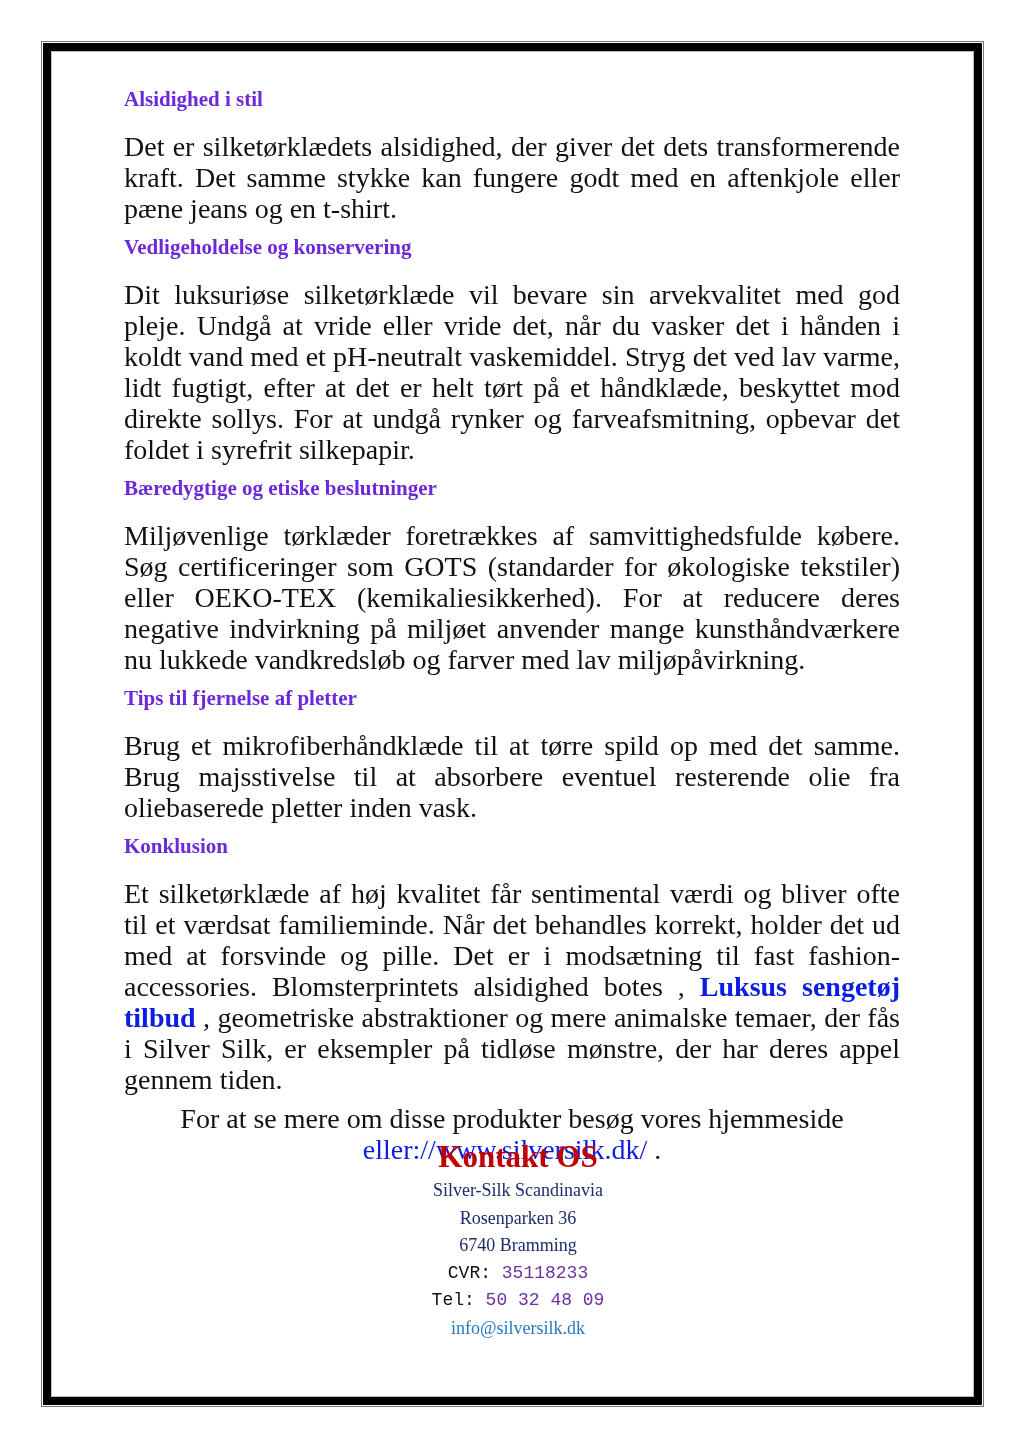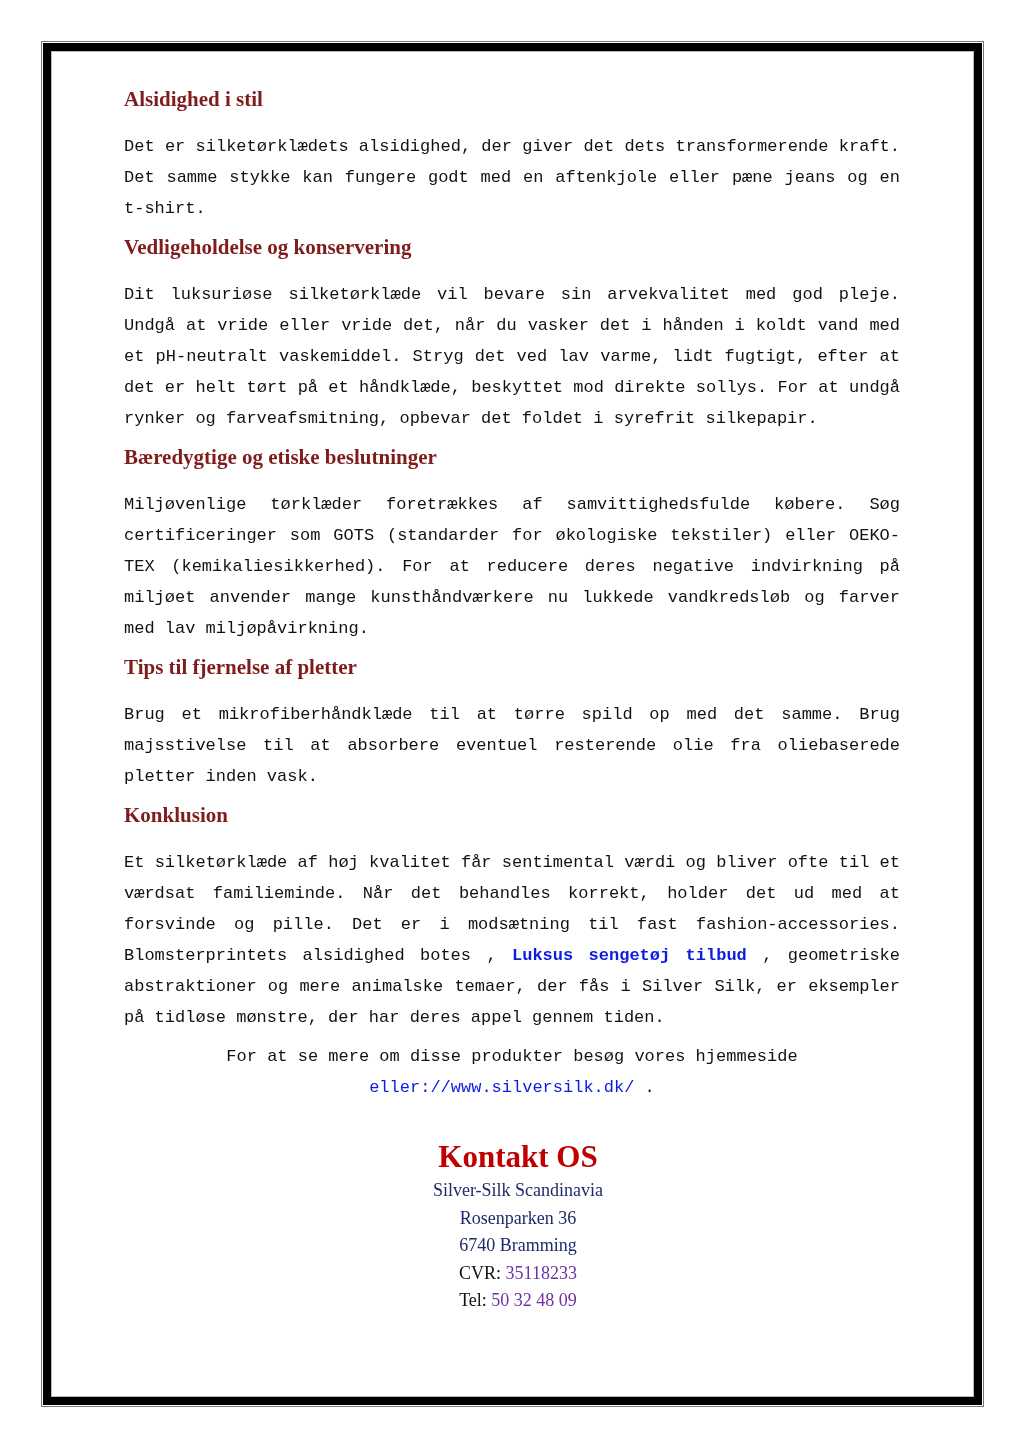--- a/index.html
+++ b/index.html
@@ -1,30 +1,30 @@
 <!DOCTYPE html>
 <html><head>
 <meta charset="utf-8">
 <style>
   html, body { margin:0; padding:0; background:#ffffff; }
   body { width:1024px; height:1448px; position:relative; overflow:hidden; font-family:"Liberation Serif", serif; }
   .frame-outer { position:absolute; left:41px; top:41px; width:943px; height:1366px; border:1px solid #777; box-sizing:border-box; }
   .frame-inner { position:absolute; left:43px; top:43px; width:939px; height:1362px; border:8px solid #000; box-sizing:border-box; }
   .frame-line { position:absolute; left:51px; top:51px; width:923px; height:1346px; border:1px solid #bbb; box-sizing:border-box; }
   .content { position:absolute; left:124px; top:84px; width:776px; }
-  h2 { font-family:"Liberation Serif", serif; font-weight:bold; color:#7f1d1d; font-size:21px; margin:0; line-height:30px; }
-  p { font-size:17px; line-height:31px; color:#111; margin:0; text-align:justify;font-family:Liberation Mono, monospace; }
+  h2 { font-family:"Liberation Serif", serif; font-weight:bold; color:#6d28d9; font-size:21px; margin:0; line-height:30px; }
+  p { font-size:28px; line-height:31px; color:#111; margin:0; text-align:justify; }
   .sec-h { margin-top:8px; }
   .sec-p { margin-top:17px; }
   .link-bold { color:#0b1de0; font-weight:bold; text-decoration:none; }
   .link-url { color:#0b1de0; text-decoration:none; }
   .contact { position:absolute; left:130px; width:776px; top:1137px; text-align:center; }
   .contact-title { color:#c00000; font-size:31px; font-weight:bold; line-height:40px; }
   .contact-line { font-size:18px; line-height:27.5px; color:#1f2a6b; }
-  .black { color:#111; }
+  .black { color:#111;font-family:Liberation Mono, monospace; }
   .purple { color:#7030a0; }
   .email { color:#2479c2; text-decoration:none; }
 </style>
 </head>
 <body>
 
 <div class="frame-outer"></div>
 <div class="frame-inner"></div>
 <div class="frame-line"></div>
 
@@ -54,13 +54,14 @@
   </section>
 </div>
 
 <div class="contact">
   <div class="contact-title">Kontakt OS</div>
   <div class="contact-line">Silver-Silk Scandinavia</div>
   <div class="contact-line">Rosenparken 36</div>
   <div class="contact-line">6740 Bramming</div>
   <div class="contact-line black"><span>CVR: </span><span class="purple">35118233</span></div>
   <div class="contact-line black"><span>Tel: </span><span class="purple">50 32 48 09</span></div>
+  <div class="contact-line"><a href="#" class="email">info@silversilk.dk</a></div>
 </div>
 
 </body></html>

